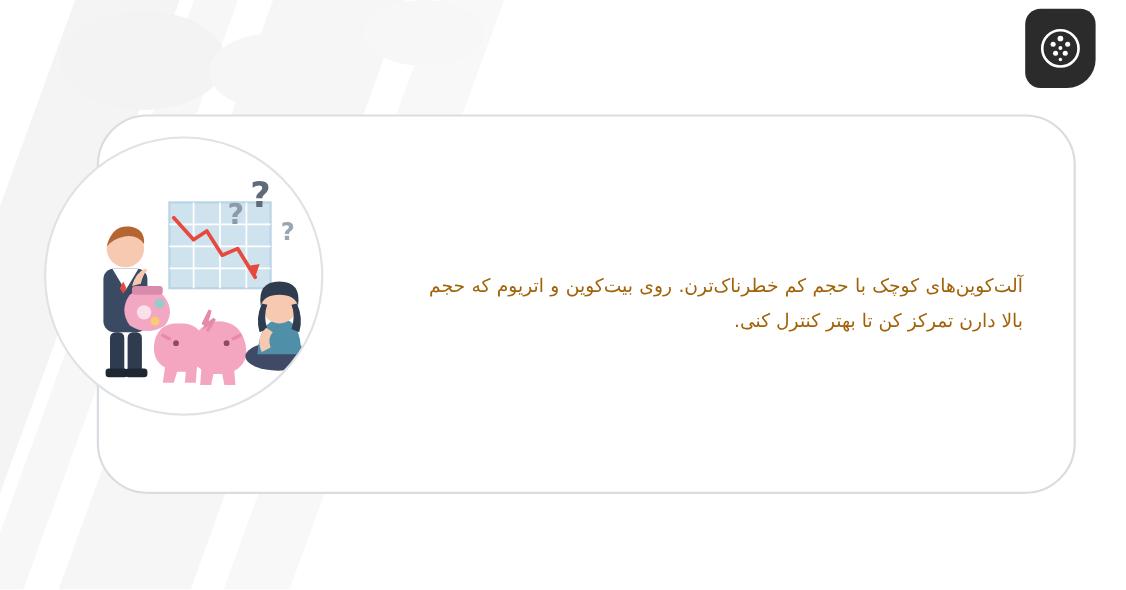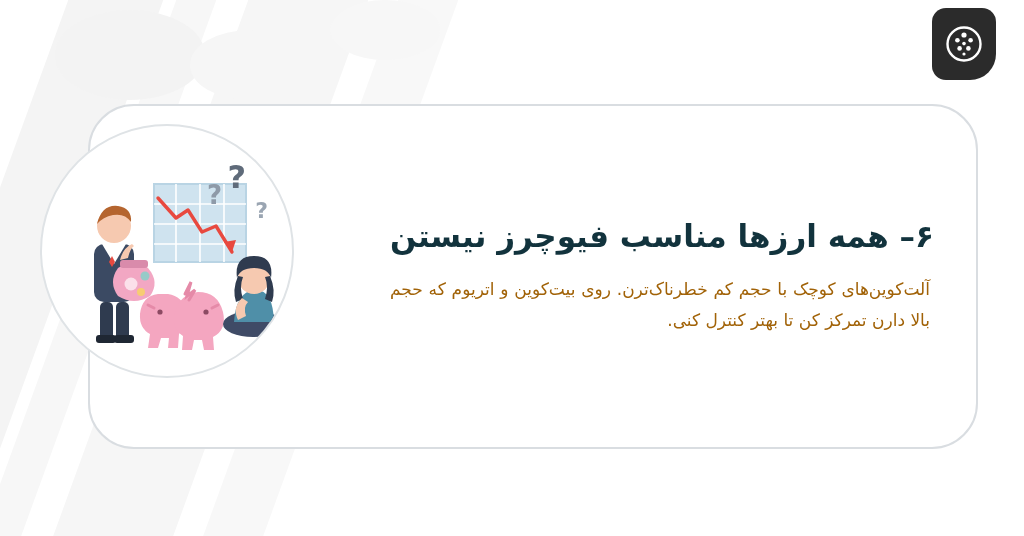--- a/index.html
+++ b/index.html
@@ -150,21 +150,20 @@
         <circle cx="15.6" cy="24.4" r="2.3" fill="#ffffff"></circle>
         <circle cx="24.4" cy="24.4" r="2.3" fill="#ffffff"></circle>
         <circle cx="20" cy="19.6" r="1.8" fill="#ffffff"></circle>
         <circle cx="20" cy="30" r="1.6" fill="#ffffff"></circle>
       </svg>
     </span>
   </div>
 
   <div class="card">
     <div class="card-inner">
-      <h1 class="headline">۶– همه ارزها مناسب فیوچرز نیستن</h1>
       <p class="body-text">آلت‌کوین‌های کوچک با حجم کم خطرناک‌ترن. روی بیت‌کوین و اتریوم که حجم بالا دارن تمرکز کن تا بهتر کنترل کنی.</p>
     </div>
   </div>
 
   <div class="illus">
     <svg width="246" height="246" viewBox="0 0 246 246" aria-hidden="true">
 
       <rect x="108" y="58" width="92" height="78" fill="#cfe3ef" stroke="#b9d4e4" stroke-width="2"></rect>
       <g stroke="#ffffff" stroke-width="1.6">
         <line x1="108" y1="78" x2="200" y2="78"></line>

